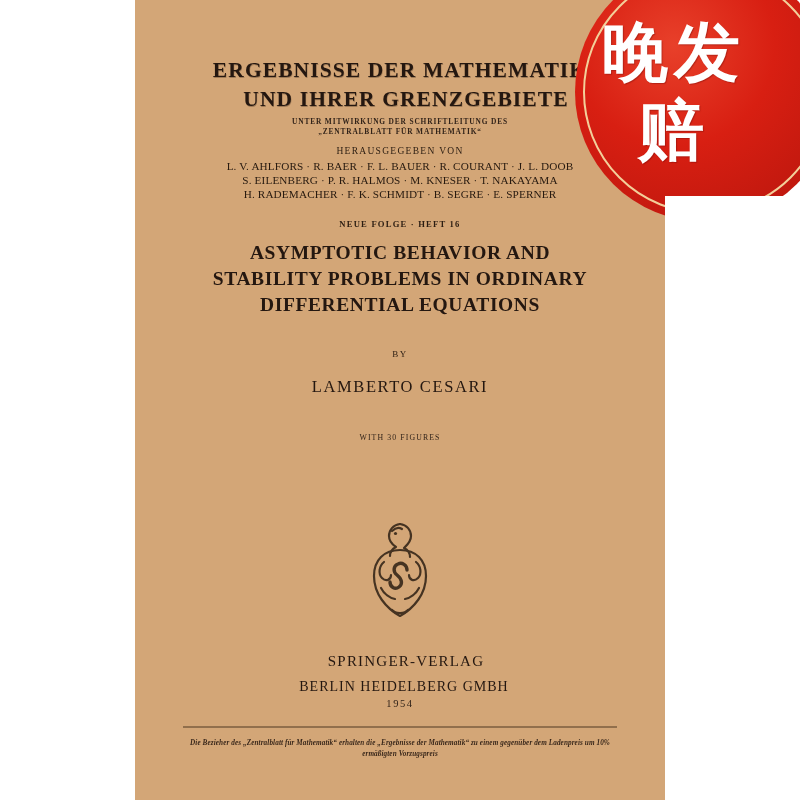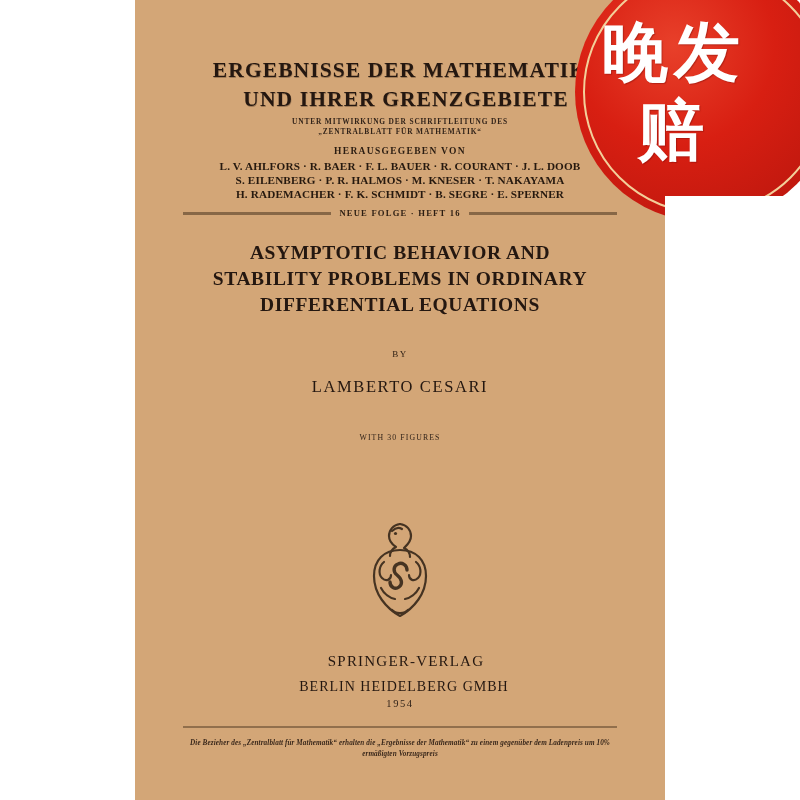--- a/index.html
+++ b/index.html
@@ -70,46 +70,47 @@
     color: #33241a;
   }
   .sub-line-1 { top: 117px; }
   .sub-line-2 { top: 127px; }
 
   .herausgegeben {
     position: absolute;
     left: 0; right: 0;
     top: 146px;
     font-size: 9.5px;
-    font-weight: bold;
+    font-weight: normal;
     letter-spacing: 1.3px;
     color: #2b1d12;
   }
 
   .editors {
     position: absolute;
     left: 0; right: 0;
     font-size: 11.2px;
-    font-weight: bold;
+    font-weight: normal;
     letter-spacing: 0.15px;
     color: #26190f;
   }
   .editors-1 { top: 160px; }
   .editors-2 { top: 174px; }
   .editors-3 { top: 188px; }
 
   
   .neue-folge-row {
     position: absolute;
     left: 48px;
     right: 48px;
     top: 208px;
     display: flex;
     align-items: center;
     gap: 8px;
+    flex-direction: column;
   }
   .nf-rule {
     flex: 1 1 auto;
     height: 3px;
     background: #6d5135;
     opacity: 0.75;
   }
   .nf-text {
     flex: 0 0 auto;
     font-size: 8.6px;

